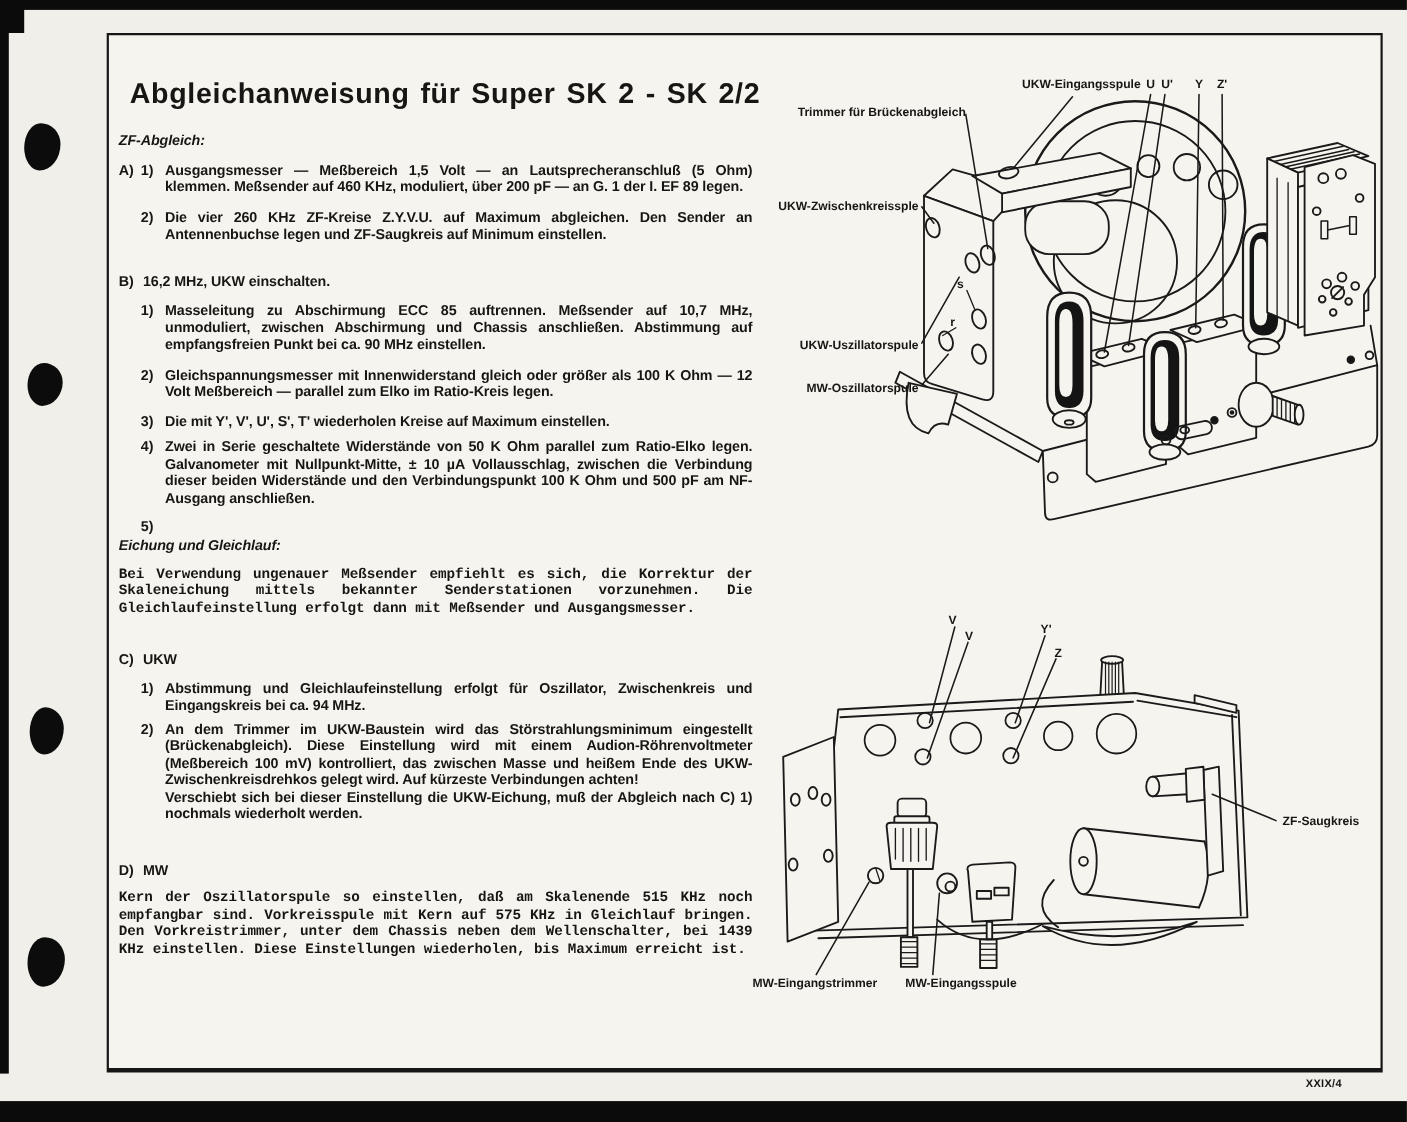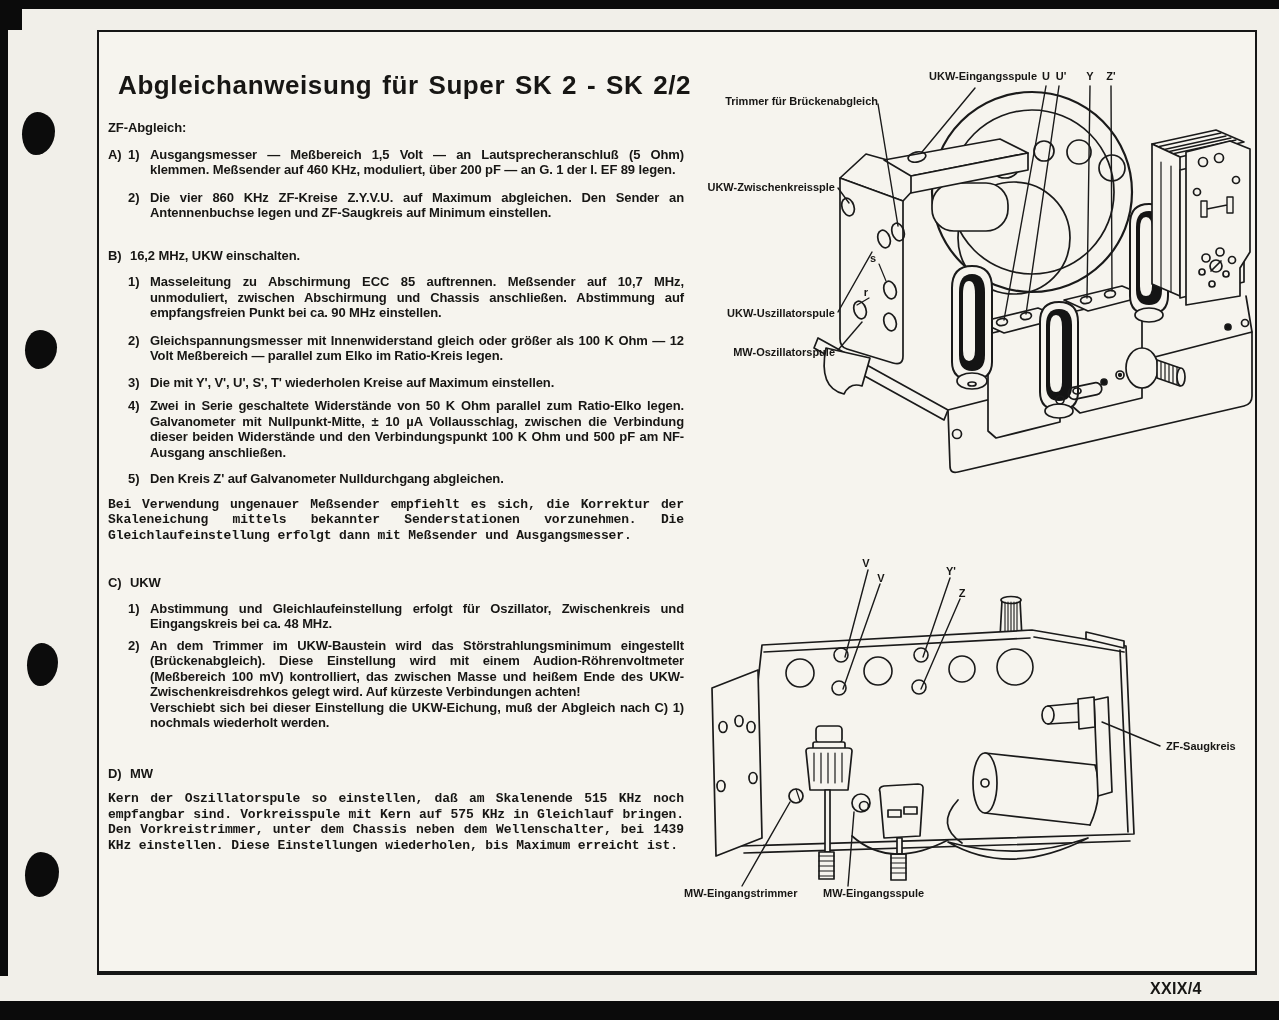--- a/index.html
+++ b/index.html
@@ -16,31 +16,31 @@
   .edge.left{left:0;top:0;width:8px;height:976px;}
   .edge.corner{left:0;top:0;width:22px;height:30px;}
   .edge.bottom{left:0;top:1001px;width:1279px;height:19px;}
   .blob{position:absolute;background:#0c0c0c;border-radius:46% 54% 58% 42% / 52% 44% 56% 48%;}
   
   .frame{
     position:absolute;left:97px;top:30px;width:1160px;height:945px;
     border:2px solid #161616;border-bottom-width:4px;background:#f6f4ee;box-sizing:border-box;
   }
   .pagenum{
-    position:absolute;left:1150px;top:980px;width:107px;text-align:left;
-    font-size:16px;font-weight:bold;letter-spacing:.3px;
+    position:absolute;left:1150px;top:980px;width:107px;text-align:center;
+    font-size:10px;font-weight:bold;letter-spacing:.3px;
   }
   
   .title{
     position:absolute;left:118px;top:70px;width:566px;margin:0;text-align:center;
     font-size:26px;font-weight:bold;letter-spacing:.6px;word-spacing:2px;white-space:nowrap;
   }
   .col{position:absolute;left:108px;top:120px;width:576px;}
   .col p{margin:0;font-size:13px;line-height:15.5px;font-weight:bold;letter-spacing:-.1px;}
-  .h{font-size:13.5px;}
+  .h{font-size:13.5px;font-style:italic;}
   .item{position:relative;text-align:justify;}
   .item .lbl{position:absolute;left:0;top:0;}
   .lvl1{padding-left:22px;}
   .lvl2{padding-left:42px;}
   .lvl2 .lbl{left:20px;}
   .ind{margin-left:42px;text-align:justify;font-family:Liberation Mono, monospace;}
   .prewrap{white-space:pre-line;}
   .mtA{margin-top:11px!important;} .mtB{margin-top:9px!important;} .mtC{margin-top:12px!important;}
   .mtD{margin-top:27px!important;} .mtE{margin-top:28px!important;} .mtF{margin-top:32px!important;}
   .mtG{margin-top:35px!important;} .mtH{margin-top:10px!important;} .mtI{margin-top:6px!important;}
@@ -69,34 +69,35 @@
   <div class="frame"></div>
 
   <h1 class="title">Abgleichanweisung für Super SK 2 - SK 2/2</h1>
 
   <div class="col">
     <p class="h">ZF-Abgleich:</p>
 
     <p class="item lvl1 mtA"><span class="lbl">A)</span></p>
 
     <p class="item lvl2 mtB"><span class="lbl">1)</span><span>Ausgangsmesser — Meßbereich 1,5 Volt — an Lautsprecheranschluß (5 Ohm) klemmen. Meßsender auf 460 KHz, moduliert, über 200 pF — an G. 1 der I. EF 89 legen.</span></p>
-    <p class="item lvl2 mtC"><span class="lbl">2)</span><span>Die vier 860 KHz ZF-Kreise Z.Y.V.U. auf Maximum abgleichen. Den Sender an Antennenbuchse legen und ZF-Saugkreis auf Minimum einstellen.</span></p>
+    <p class="item lvl2 mtC"><span class="lbl">2)</span><span>Die vier 260 KHz ZF-Kreise Z.Y.V.U. auf Maximum abgleichen. Den Sender an Antennenbuchse legen und ZF-Saugkreis auf Minimum einstellen.</span></p>
 
     <p class="item lvl1 mtD"><span class="lbl">B)</span><span>16,2 MHz, UKW einschalten.</span></p>
 
     <p class="item lvl2 mtA"><span class="lbl">1)</span><span>Masseleitung zu Abschirmung ECC 85 auftrennen. Meßsender auf 10,7 MHz, unmoduliert, zwischen Abschirmung und Chassis anschließen. Abstimmung auf empfangsfreien Punkt bei ca. 90 MHz einstellen.</span></p>
     <p class="item lvl2 mtC"><span class="lbl">2)</span><span>Gleichspannungsmesser mit Innenwiderstand gleich oder größer als 100 K Ohm — 12 Volt Meßbereich — parallel zum Elko im Ratio-Kreis legen.</span></p>
     <p class="item lvl2 mtA"><span class="lbl">3)</span><span>Die mit Y', V', U', S', T' wiederholen Kreise auf Maximum einstellen.</span></p>
     <p class="item lvl2 mtJ"><span class="lbl">4)</span><span>Zwei in Serie geschaltete Widerstände von 50 K Ohm parallel zum Ratio-Elko legen. Galvanometer mit Nullpunkt-Mitte, ± 10 µA Vollausschlag, zwischen die Verbindung dieser beiden Widerstände und den Verbindungspunkt 100 K Ohm und 500 pF am NF-Ausgang anschließen.</span></p>
-    <p class="item lvl2 mtA"><span class="lbl">5)</span><span>Den Kreis Z' auf Galvanometer Nulldurchgang abgleichen.</span></p>
-
+    <p class="item lvl2 mtA"><span class="lbl">5)</span></p>
+
+    <p class="h mtE">Eichung und Gleichlauf:</p>
     <p class="ind mtH">Bei Verwendung ungenauer Meßsender empfiehlt es sich, die Korrektur der Skaleneichung mittels bekannter Senderstationen vorzunehmen. Die Gleichlaufeinstellung erfolgt dann mit Meßsender und Ausgangsmesser.</p>
 
     <p class="item lvl1 mtF"><span class="lbl">C)</span><span>UKW</span></p>
-    <p class="item lvl2 mtH"><span class="lbl">1)</span><span>Abstimmung und Gleichlaufeinstellung erfolgt für Oszillator, Zwischenkreis und Eingangskreis bei ca. 48 MHz.</span></p>
+    <p class="item lvl2 mtH"><span class="lbl">1)</span><span>Abstimmung und Gleichlaufeinstellung erfolgt für Oszillator, Zwischenkreis und Eingangskreis bei ca. 94 MHz.</span></p>
     <p class="item lvl2 mtI prewrap"><span class="lbl">2)</span><span>An dem Trimmer im UKW-Baustein wird das Störstrahlungsminimum eingestellt (Brückenabgleich). Diese Einstellung wird mit einem Audion-Röhrenvoltmeter (Meßbereich 100 mV) kontrolliert, das zwischen Masse und heißem Ende des UKW-Zwischenkreisdrehkos gelegt wird. Auf kürzeste Verbindungen achten!
 Verschiebt sich bei dieser Einstellung die UKW-Eichung, muß der Abgleich nach C) 1) nochmals wiederholt werden.</span></p>
 
     <p class="item lvl1 mtG"><span class="lbl">D)</span><span>MW</span></p>
     <p class="ind mtH">Kern der Oszillatorspule so einstellen, daß am Skalenende 515 KHz noch empfangbar sind. Vorkreisspule mit Kern auf 575 KHz in Gleichlauf bringen. Den Vorkreistrimmer, unter dem Chassis neben dem Wellenschalter, bei 1439 KHz einstellen. Diese Einstellungen wiederholen, bis Maximum erreicht ist.</p>
   </div>
 
   <svg style="position:absolute;left:690px;top:55px;" width="567" height="430" viewBox="690 55 567 430" fill="none" stroke="#1a1a1a" stroke-width="1.7" stroke-linejoin="round" stroke-linecap="round">
 
     <g>

